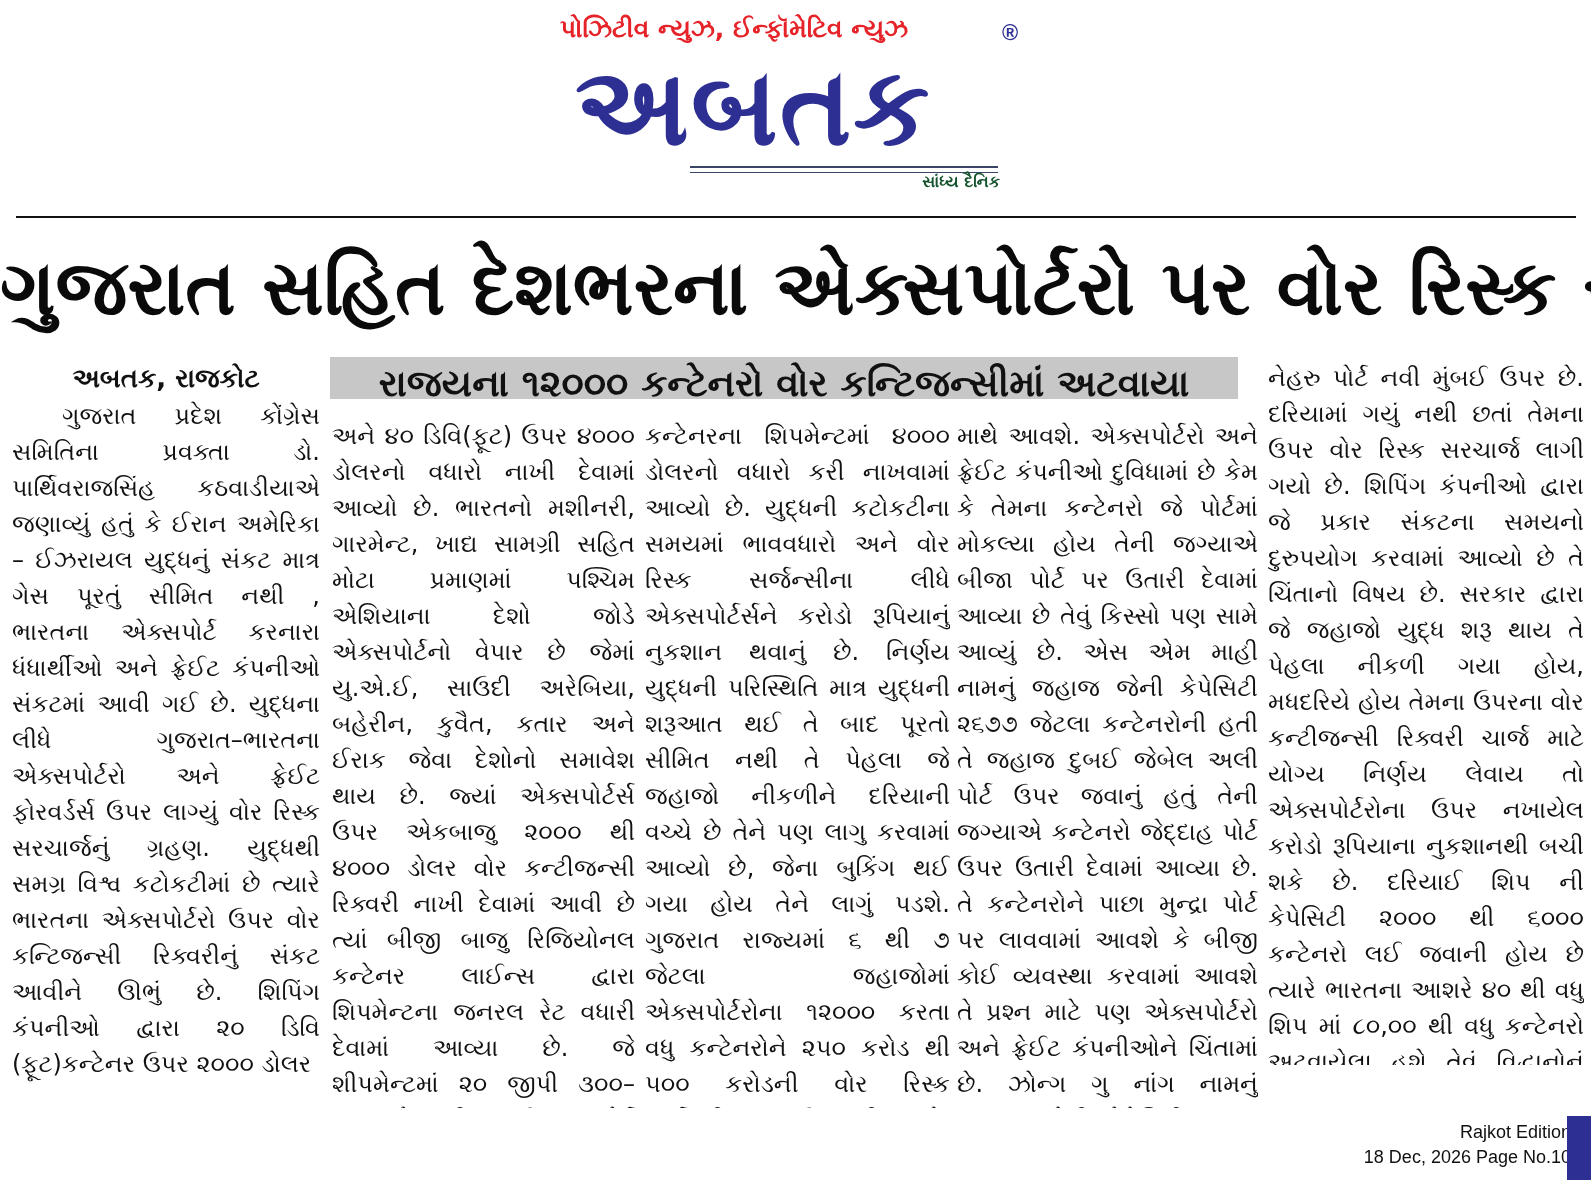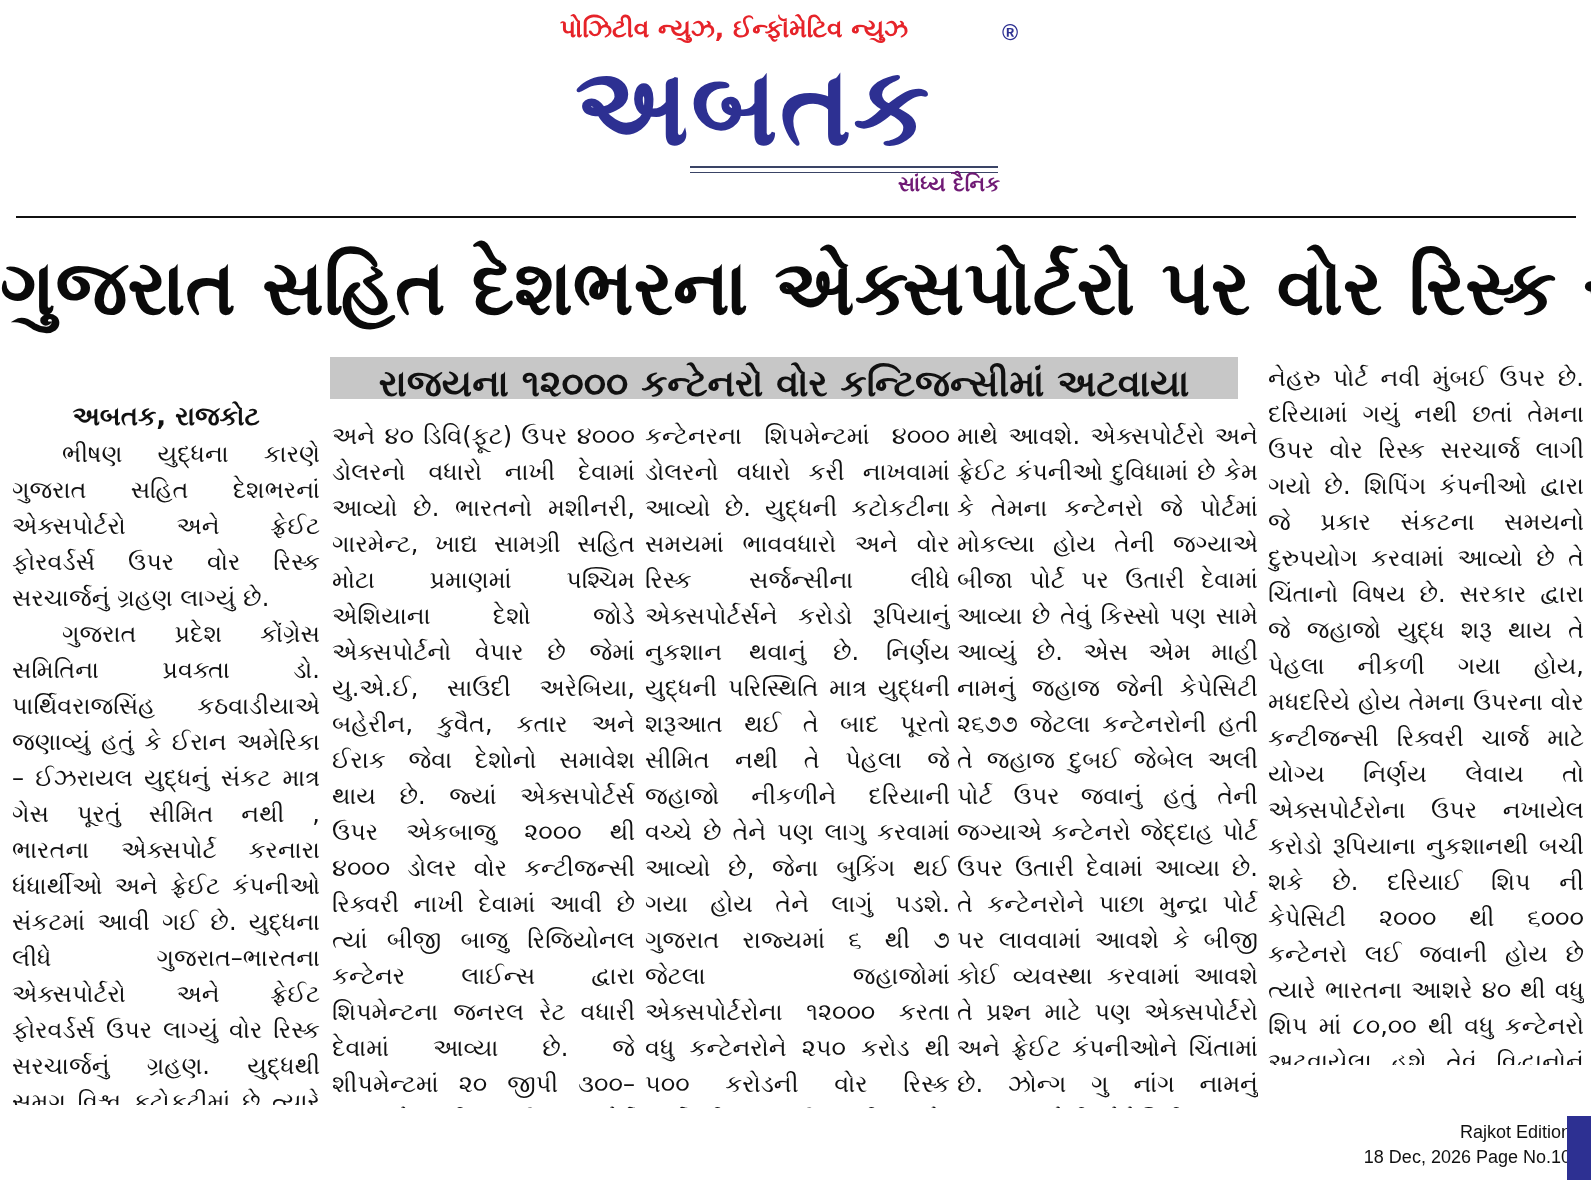--- a/index.html
+++ b/index.html
@@ -30,21 +30,21 @@
   .reg-mark {
     position: absolute; left: 1002px; top: 20px;
     color: #2d3092; font-size: 22px; font-weight: bold;
   }
   .logo-rules {
     position: absolute; left: 690px; top: 166px; width: 308px; height: 7px;
     border-top: 2px solid #3a4466; border-bottom: 1px solid #3a4466;
   }
   .masthead-subtitle {
     position: absolute; left: 860px; top: 172px; width: 140px;
-    color: #701a75; font-weight: bold; font-size: 21px;
+    color: #14532d; font-weight: bold; font-size: 16px;
     text-align: right; white-space: nowrap;
     font-family: "DejaVu Sans", sans-serif;
   }
   .top-rule {
     position: absolute; left: 16px; top: 216px; width: 1560px; height: 0;
     border-top: 2px solid #111111;
   }
 
   
   .headline {
@@ -70,21 +70,20 @@
     font-size: 24px; line-height: 36px;
     text-align: justify;
     overflow: hidden;
     font-family: "DejaVu Sans", sans-serif;
   }
   .col p { text-align: justify; }
   .col p.indent { text-indent: 50px; }
   .dateline {
     font-weight: 900; text-align: center; font-size: 26px;
     margin-bottom: 2px;
-    margin-top: 38px;
   }
   #col1 { left: 12px;   top: 360px; width: 308px; height: 745px; }
   #col2 { left: 332px;  top: 418px; width: 303px; height: 690px; }
   #col3 { left: 645px;  top: 418px; width: 305px; height: 690px; }
   #col4 { left: 957px;  top: 418px; width: 301px; height: 690px; }
   #col5 { left: 1268px; top: 360px; width: 316px; height: 705px; }
 
   
   .footer {
     position: absolute; right: 20px; bottom: 10px;
@@ -110,21 +109,20 @@
     <div class="masthead-subtitle">સાંધ્ય દૈનિક</div>
     <div class="top-rule"></div>
   </div>
 
   <div class="headline">ગુજરાત સહિત દેશભરના એક્સપોર્ટરો પર વોર રિસ્ક સરચાર્જનું ગ્રહણ</div>
 
   <div class="subhead">રાજયના ૧૨૦૦૦ કન્ટેનરો વોર કન્ટિજન્સીમાં અટવાયા</div>
 
   <div class="col" id="col1">
     <div class="dateline">અબતક, રાજકોટ</div>
-    <p class="indent">ભીષણ યુદ્ધના કારણે ગુજરાત સહિત દેશભરનાં એક્સપોર્ટરો અને ફ્રેઈટ ફોરવર્ડર્સ ઉપર વોર રિસ્ક સરચાર્જનું ગ્રહણ લાગ્યું છે.</p>
     <p class="indent">ગુજરાત પ્રદેશ કોંગ્રેસ સમિતિના પ્રવક્તા ડો. પાર્થિવરાજસિંહ કઠવાડીયાએ જણાવ્યું હતું કે ઈરાન અમેરિકા – ઈઝરાયલ યુદ્ધનું સંકટ માત્ર ગેસ પૂરતું સીમિત નથી , ભારતના એક્સપોર્ટ કરનારા ધંધાર્થીઓ અને ફ્રેઈટ કંપનીઓ સંકટમાં આવી ગઈ છે. યુદ્ધના લીધે ગુજરાત–ભારતના એક્સપોર્ટરો અને ફ્રેઈટ ફોરવર્ડર્સ ઉપર લાગ્યું વોર રિસ્ક સરચાર્જનું ગ્રહણ. યુદ્ધથી સમગ્ર વિશ્વ કટોકટીમાં છે ત્યારે ભારતના એક્સપોર્ટરો ઉપર વોર કન્ટિજન્સી રિક્વરીનું સંકટ આવીને ઊભું છે. શિપિંગ કંપનીઓ દ્વારા ૨૦ ડિવિ (ફૂટ)કન્ટેનર ઉપર ૨૦૦૦ ડોલર</p>
   </div>
 
   <div class="col" id="col2">
     <p>અને ૪૦ ડિવિ(ફૂટ) ઉપર ૪૦૦૦ ડોલરનો વધારો નાખી દેવામાં આવ્યો છે. ભારતનો મશીનરી, ગારમેન્ટ, ખાદ્ય સામગ્રી સહિત મોટા પ્રમાણમાં પશ્ચિમ એશિયાના દેશો જોડે એક્સપોર્ટનો વેપાર છે જેમાં યુ.એ.ઈ, સાઉદી અરેબિયા, બહેરીન, કુવૈત, કતાર અને ઈરાક જેવા દેશોનો સમાવેશ થાય છે. જ્યાં એક્સપોર્ટર્સ ઉપર એકબાજુ ૨૦૦૦ થી ૪૦૦૦ ડોલર વોર કન્ટીજન્સી રિક્વરી નાખી દેવામાં આવી છે ત્યાં બીજી બાજુ રિજિયોનલ કન્ટેનર લાઈન્સ દ્વારા શિપમેન્ટના જનરલ રેટ વધારી દેવામાં આવ્યા છે. જે શીપમેન્ટમાં ૨૦ જીપી ૩૦૦–૩૫૦ ડોલરથી દુબઈ ટ્રાન્સપોર્ટ થઈ જતા હતા તેમાં ૨૦૦૦ ડોલરનો વધારો કરી દેવામાં આવ્યો છે અને ૪૦ એચસી</p>
   </div>
 
   <div class="col" id="col3">
     <p>કન્ટેનરના શિપમેન્ટમાં ૪૦૦૦ ડોલરનો વધારો કરી નાખવામાં આવ્યો છે. યુદ્ધની કટોકટીના સમયમાં ભાવવધારો અને વોર રિસ્ક સર્જન્સીના લીધે એક્સપોર્ટર્સને કરોડો રૂપિયાનું નુકશાન થવાનું છે. નિર્ણય યુદ્ધની પરિસ્થિતિ માત્ર યુદ્ધની શરૂઆત થઈ તે બાદ પૂરતો સીમિત નથી તે પેહલા જે જહાજો નીકળીને દરિયાની વચ્ચે છે તેને પણ લાગુ કરવામાં આવ્યો છે, જેના બુકિંગ થઈ ગયા હોય તેને લાગું પડશે. ગુજરાત રાજ્યમાં ૬ થી ૭ જેટલા જહાજોમાં એક્સપોર્ટરોના ૧૨૦૦૦ કરતા વધુ કન્ટેનરોને ૨૫૦ કરોડ થી ૫૦૦ કરોડની વોર રિસ્ક સર્જન્સી ભરપાઈ કરવી પડશે. જો એક્સપોર્ટરો દ્વારા તે નહીં ભરપાઈ થાય તો તે ફ્રેઈટ કંપનીઓ એટલે  કસ્ટમ હાઉસ એજન્ટોના</p>
   </div>

